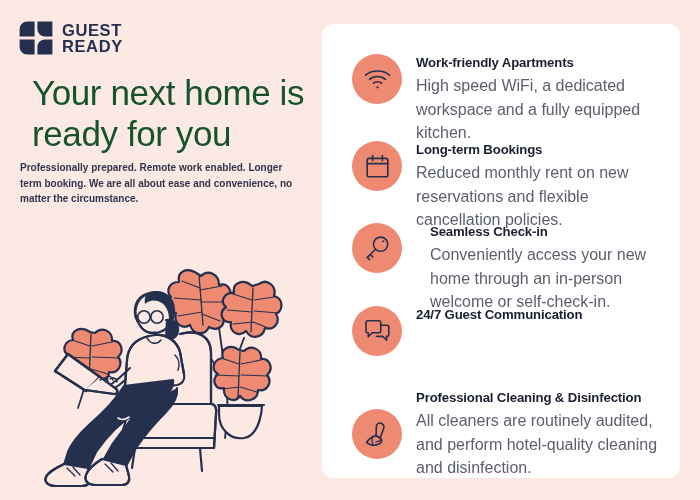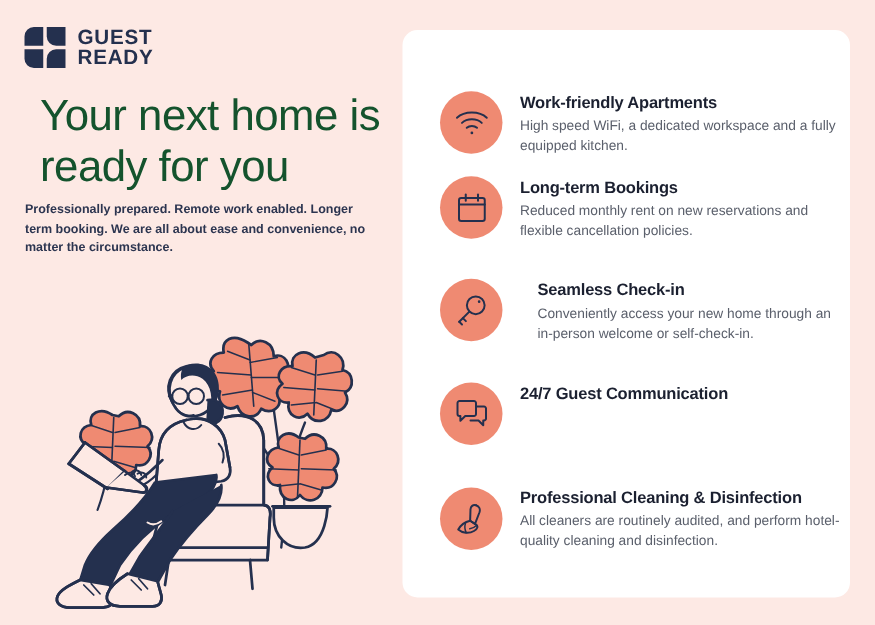--- a/index.html
+++ b/index.html
@@ -111,21 +111,21 @@
     padding: 0;
   }
   .feature-item {
     position: absolute;
     left: 30px;
     width: 322px;
     display: flex;
     align-items: flex-start;
     gap: 14px;
   }
-  .feature-item[data-index="0"] { top: 49px; }
+  .feature-item[data-index="0"] { top: 30px; }
   .feature-item[data-index="1"] { top: 117px; }
   .feature-item[data-index="2"] { top: 199px; gap: 28px; }
   .feature-item[data-index="3"] { top: 282px; text-align: right; }
   .feature-item[data-index="4"] { top: 365px; align-items: center; }
 
   .feature-icon-badge {
     flex: 0 0 auto;
     width: 50px;
     height: 50px;
     border-radius: 50%;
@@ -144,21 +144,21 @@
   .feature-title {
     margin: 0 0 3px 0;
     font-size: 13.2px;
     font-weight: bold;
     color: #1b2030;
     letter-spacing: -0.15px;
     line-height: 1.2;
   }
   .feature-desc {
     margin: 0;
-    font-size: 11px;
+    font-size: 16px;
     line-height: 1.48;
     color: #5a5f6b;
   }
 </style>
 </head>
 <body>
 
 <div id="page">
 
   <div id="left-column">

